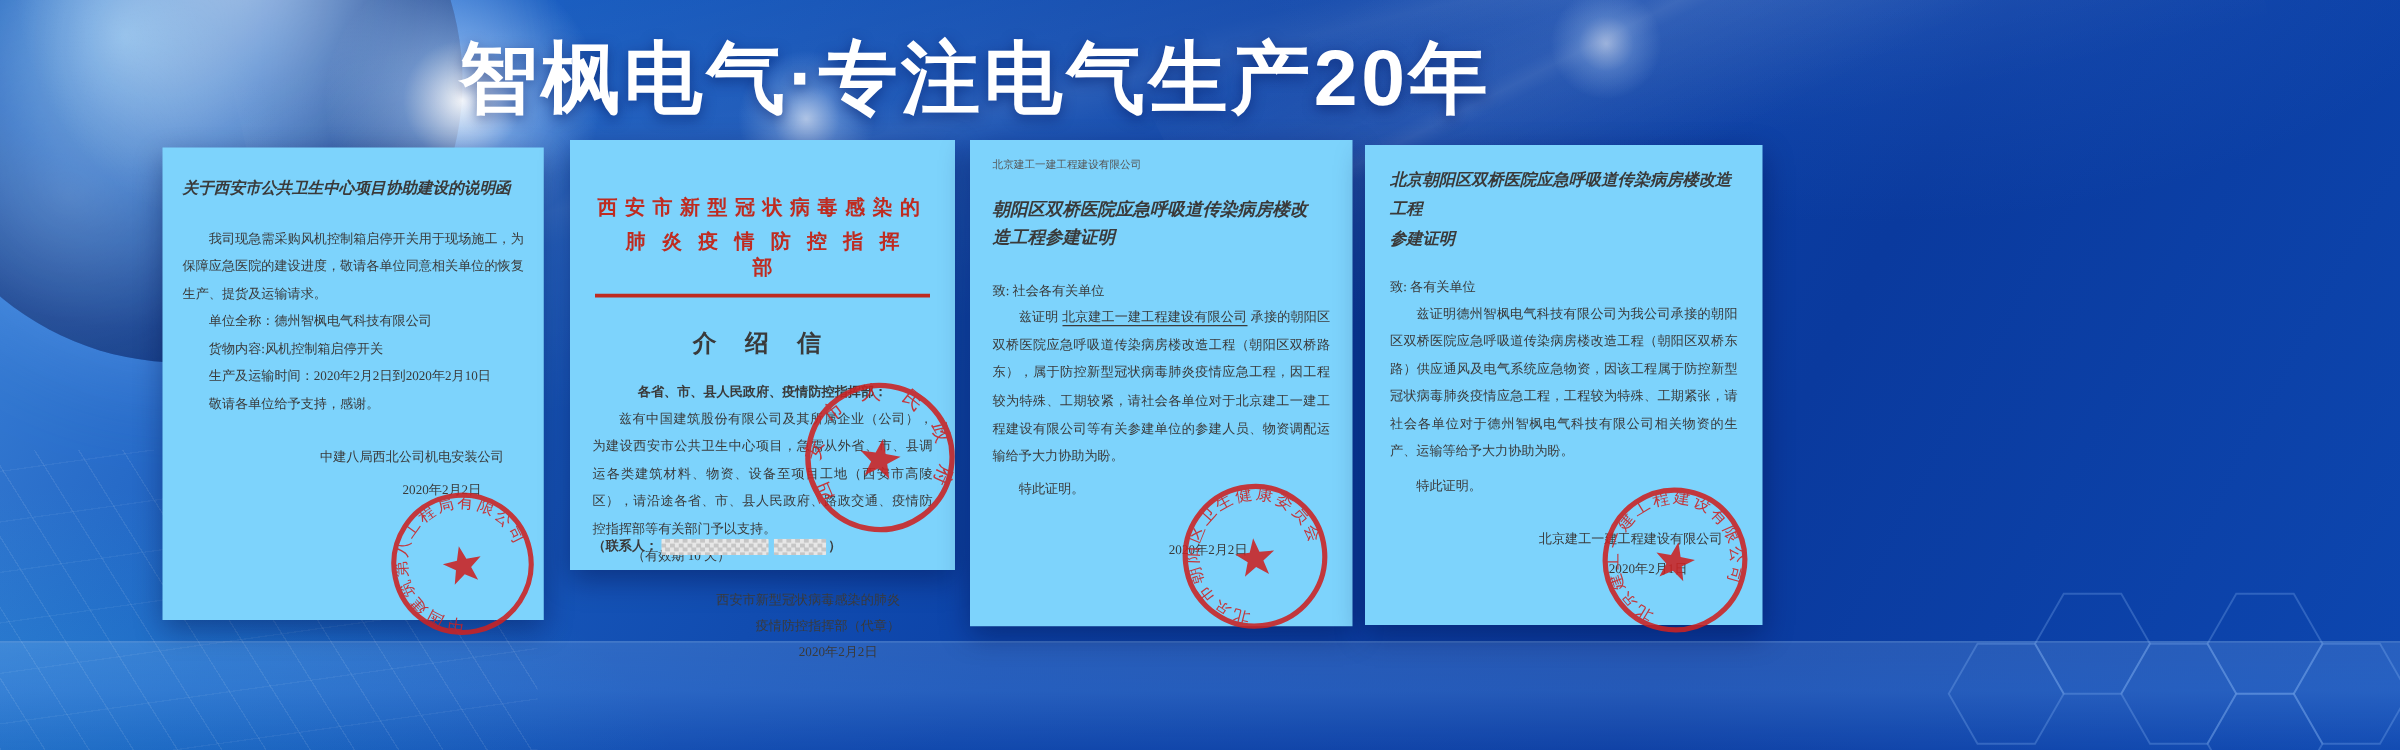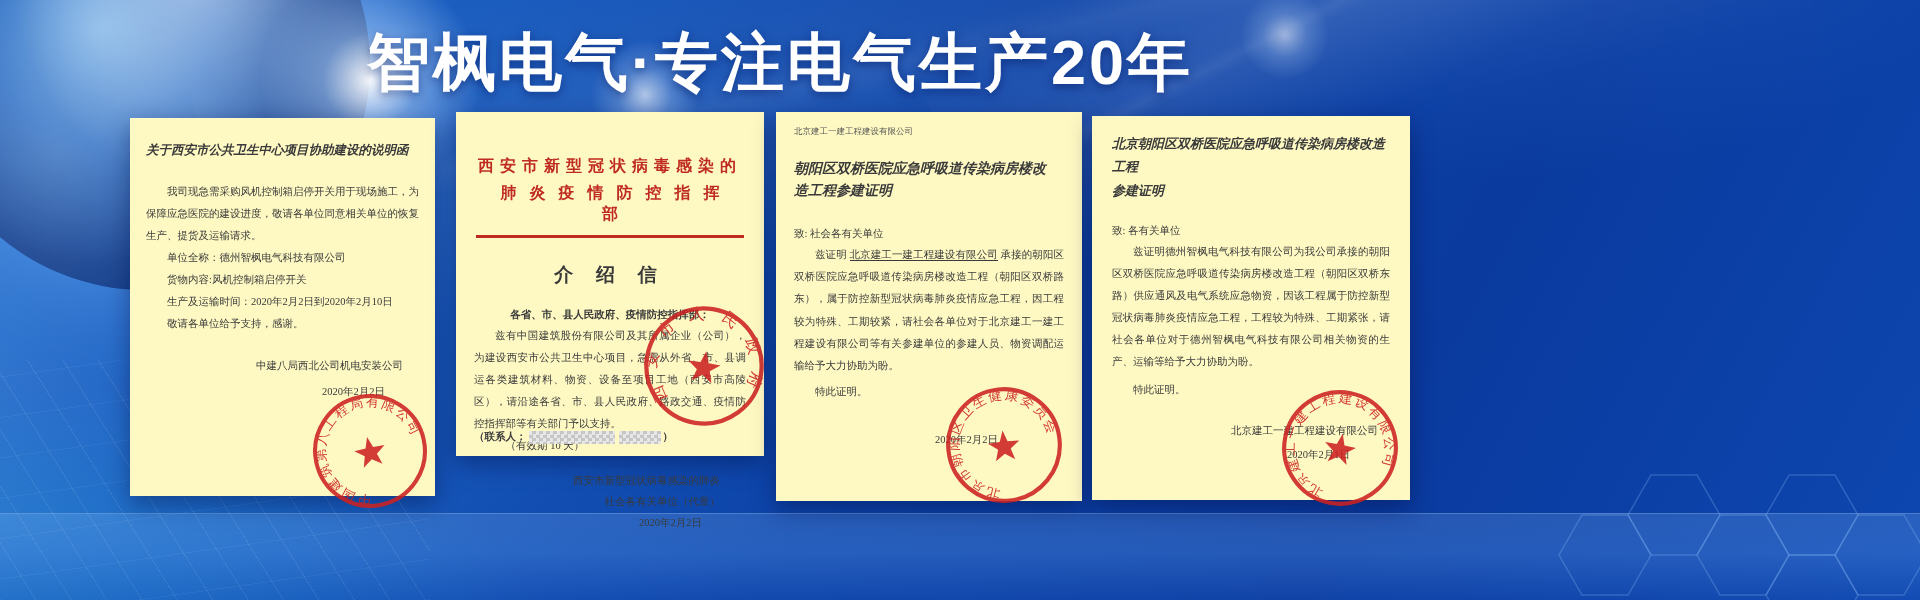--- a/index.html
+++ b/index.html
@@ -34,21 +34,21 @@
     background:linear-gradient(to bottom, rgba(150,200,255,.20), rgba(80,140,225,.38) 45%, rgba(30,85,185,.30));}
   .grid-left{position:absolute;left:0;bottom:0;width:430px;height:240px;opacity:.55;
     background:repeating-linear-gradient(58deg, rgba(255,255,255,.15) 0 1px, transparent 1px 30px),
                repeating-linear-gradient(-8deg, rgba(255,255,255,.09) 0 1px, transparent 1px 40px);}
   .hexes{position:absolute;right:-25px;bottom:-15px;opacity:.55;}
   
   .banner-title{position:absolute;left:40px;top:20px;width:1480px;text-align:center;
     color:#fff;font-size:63px;font-weight:bold;letter-spacing:3px;
     text-shadow:0 3px 10px rgba(0,20,90,.5);}
   
-  .doc{position:absolute;background:#fef9c3;box-shadow:0 8px 22px rgba(0,10,60,.40);
+  .doc{position:absolute;background:#7dd3fc;box-shadow:0 8px 22px rgba(0,10,60,.40);
     font-family:"Liberation Serif","DejaVu Serif",serif;color:#3a3a3a;box-sizing:border-box;}
   .doc p{margin:0;}
   #doc1{left:130px;top:118px;width:305px;height:378px;padding:24px 16px 0;}
   #doc2{left:456px;top:112px;width:308px;height:344px;padding:20px 18px 0;}
   #doc3{left:776px;top:112px;width:306px;height:389px;padding:14px 18px 0;}
   #doc4{left:1092px;top:116px;width:318px;height:384px;padding:8px 20px 0;}
 
   .d-title{font-weight:bold;text-align:left;font-style:italic;}
   #doc1 .d-title{font-size:12.5px;margin-bottom:22px;}
   .body-text{font-size:10.5px;line-height:2.1;text-align:justify;}
@@ -132,21 +132,21 @@
 
 <div class="doc" id="doc2">
   <div class="hdr1 red">西安市新型冠状病毒感染的</div>
   <div class="hdr2 red">肺炎疫情防控指挥部</div>
   <div class="red-rule"></div>
   <div class="ltr-title">介 绍 信</div>
   <p class="salutation">各省、市、县人民政府、疫情防控指挥部：</p>
   <p class="body-text indent">兹有中国建筑股份有限公司及其所属企业（公司），为建设西安市公共卫生中心项目，急需从外省、市、县调运各类建筑材料、物资、设备至项目工地（西安市高陵区），请沿途各省、市、县人民政府、路政交通、疫情防控指挥部等有关部门予以支持。</p>
   <p class="validity">（有效期 10 天）</p>
   <p class="sig">西安市新型冠状病毒感染的肺炎</p>
-  <p class="sig" style="margin-top:0;">社会各有关单位（代章）</p>
+  <p class="sig" style="margin-top:0;">疫情防控指挥部（代章）</p>
   <p class="sig" style="margin-top:0;padding-right:44px;">2020年2月2日</p>
   <div class="contact">
     <span>（联系人：</span><span class="blur-block bw1"></span><span class="blur-block bw2"></span><span>）</span>
   </div>
   <svg class="stamp" viewBox="0 0 120 120">
     <circle cx="60" cy="60" r="54" fill="none" stroke="#cc2222" stroke-width="4"></circle>
     <path id="arc2" d="M 60,104 A 44,44 0 1 1 60,16 A 44,44 0 1 1 60,104" fill="none"></path>
     <text font-size="15" fill="#cc2222" letter-spacing="14"><textPath href="#arc2" startOffset="30">西安市人民政府</textPath></text>
     <polygon fill="#cc2222" points="60,46 63.8,56.8 75.2,57.1 66.1,64 69.4,74.9 60,68.4 50.6,74.9 53.9,64 44.8,57.1 56.2,56.8"></polygon>
   </svg>

